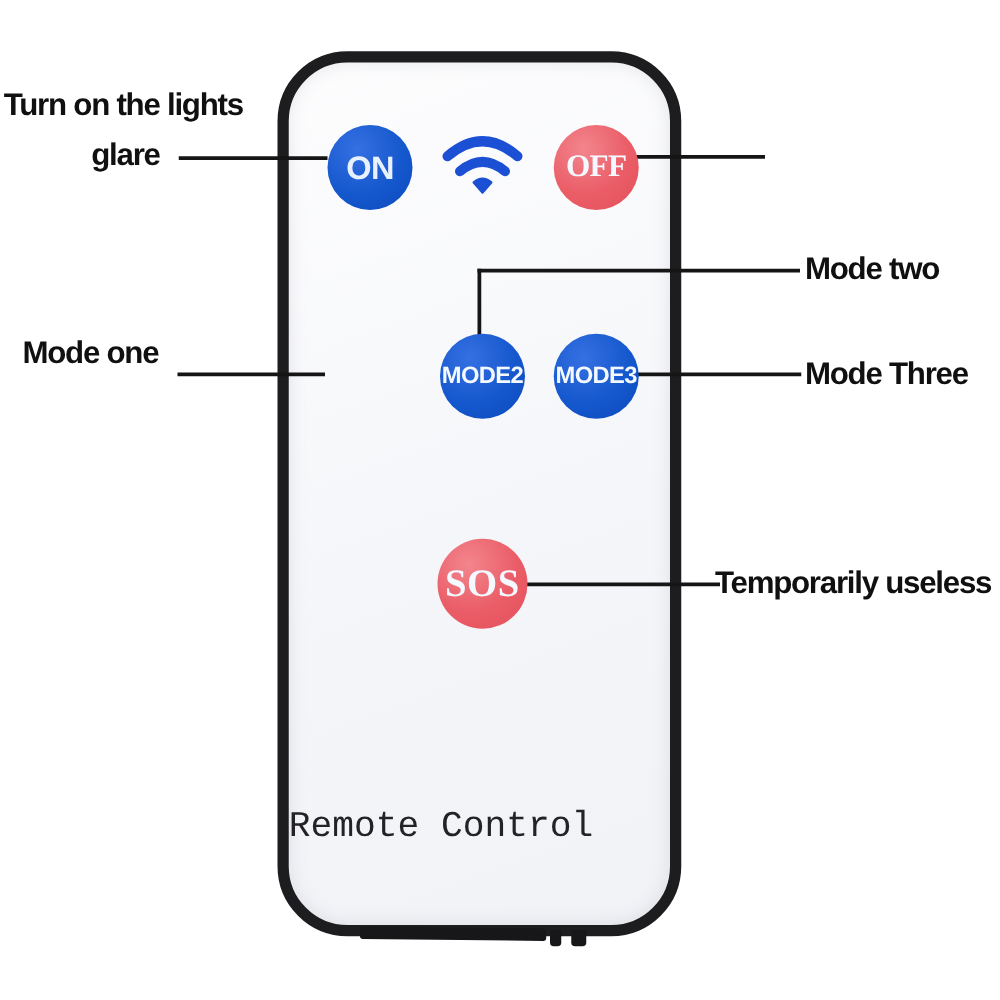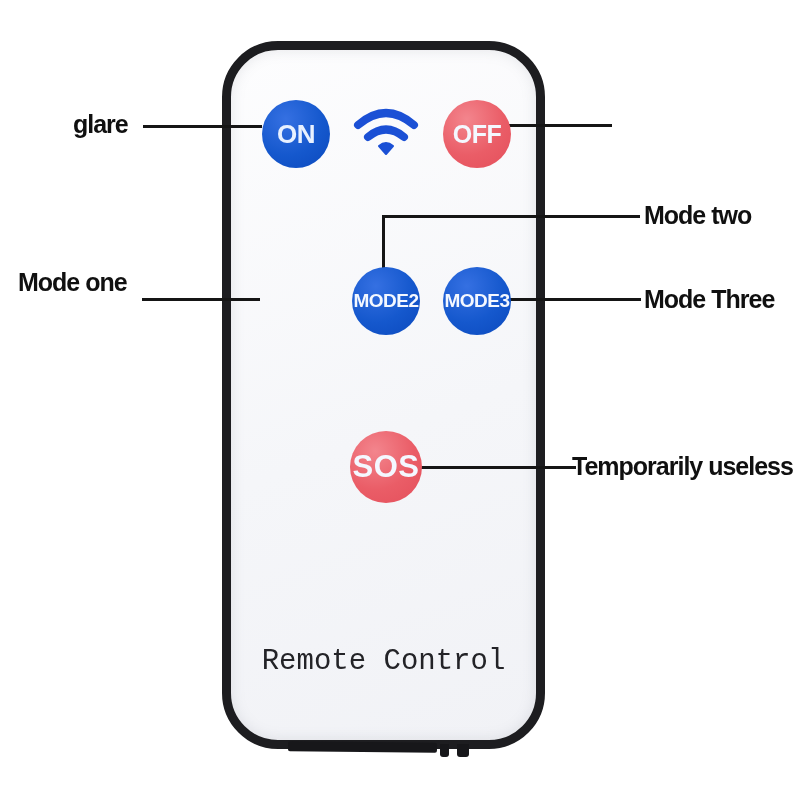--- a/index.html
+++ b/index.html
@@ -49,42 +49,41 @@
     display: flex;
     align-items: center;
     justify-content: center;
     color: #f4f8ff;
     font-weight: 700;
     letter-spacing: -0.5px;
     cursor: pointer;
     user-select: none;
   }
   .btn-blue { background: radial-gradient(circle at 35% 28%, #3570e2 0%, #1558cd 55%, #0b49bd 100%); }
-  .btn-red  { background: radial-gradient(circle at 35% 28%, #f3858d 0%, #ea5d67 55%, #e44f5b 100%); }
+  .btn-red  { background: radial-gradient(circle at 35% 28%, #f3858d 0%, #ea5d67 55%, #e44f5b 100%); font-family: Liberation Serif, serif; }
 
   .btn-on    { left: 262px; top: 100px; width: 68px; height: 68px; font-size: 26px; color: #e8f1ff; }
   .btn-off   { left: 443px; top: 100px; width: 68px; height: 68px; font-size: 25px; }
   .btn-mode1 { left: 258px; top: 267px; width: 68px; height: 68px; font-size: 19px; }
   .btn-mode2 { left: 352px; top: 267px; width: 68px; height: 68px; font-size: 19px; }
   .btn-mode3 { left: 443px; top: 267px; width: 68px; height: 68px; font-size: 19px; }
   .btn-sos   { left: 350px; top: 431px; width: 72px; height: 72px; font-size: 31px; letter-spacing: 0.5px; }
 
   
   .wifi-wrap {
     position: absolute;
     left: 352px; top: 108px;
     width: 68px; height: 48px;
   }
 
   
   .brand {
     position: absolute;
     left: 231px; top: 645px;
     width: 305px;
-    text-align: center;
     font-family: "Liberation Mono", monospace;
     font-size: 29px;
     font-weight: 400;
     color: #232327;
     letter-spacing: 0px;
   }
 
   
   .ann {
     position: absolute;
@@ -147,19 +146,20 @@
 
   <div class="btn btn-red btn-off">OFF</div>
 
   <div class="btn btn-blue btn-mode2">MODE2</div>
   <div class="btn btn-blue btn-mode3">MODE3</div>
 
   <div class="btn btn-red btn-sos">SOS</div>
 
   <div class="brand">Remote Control</div>
 
+  <div class="ann ann-on-1">Turn on the lights</div>
   <div class="ann ann-on-2">glare</div>
   <div class="ann ann-mode2">Mode two</div>
   <div class="ann ann-mode1">Mode one</div>
   <div class="ann ann-mode3">Mode Three</div>
   <div class="ann ann-sos">Temporarily useless</div>
 
 </div>
 
 </body></html>

